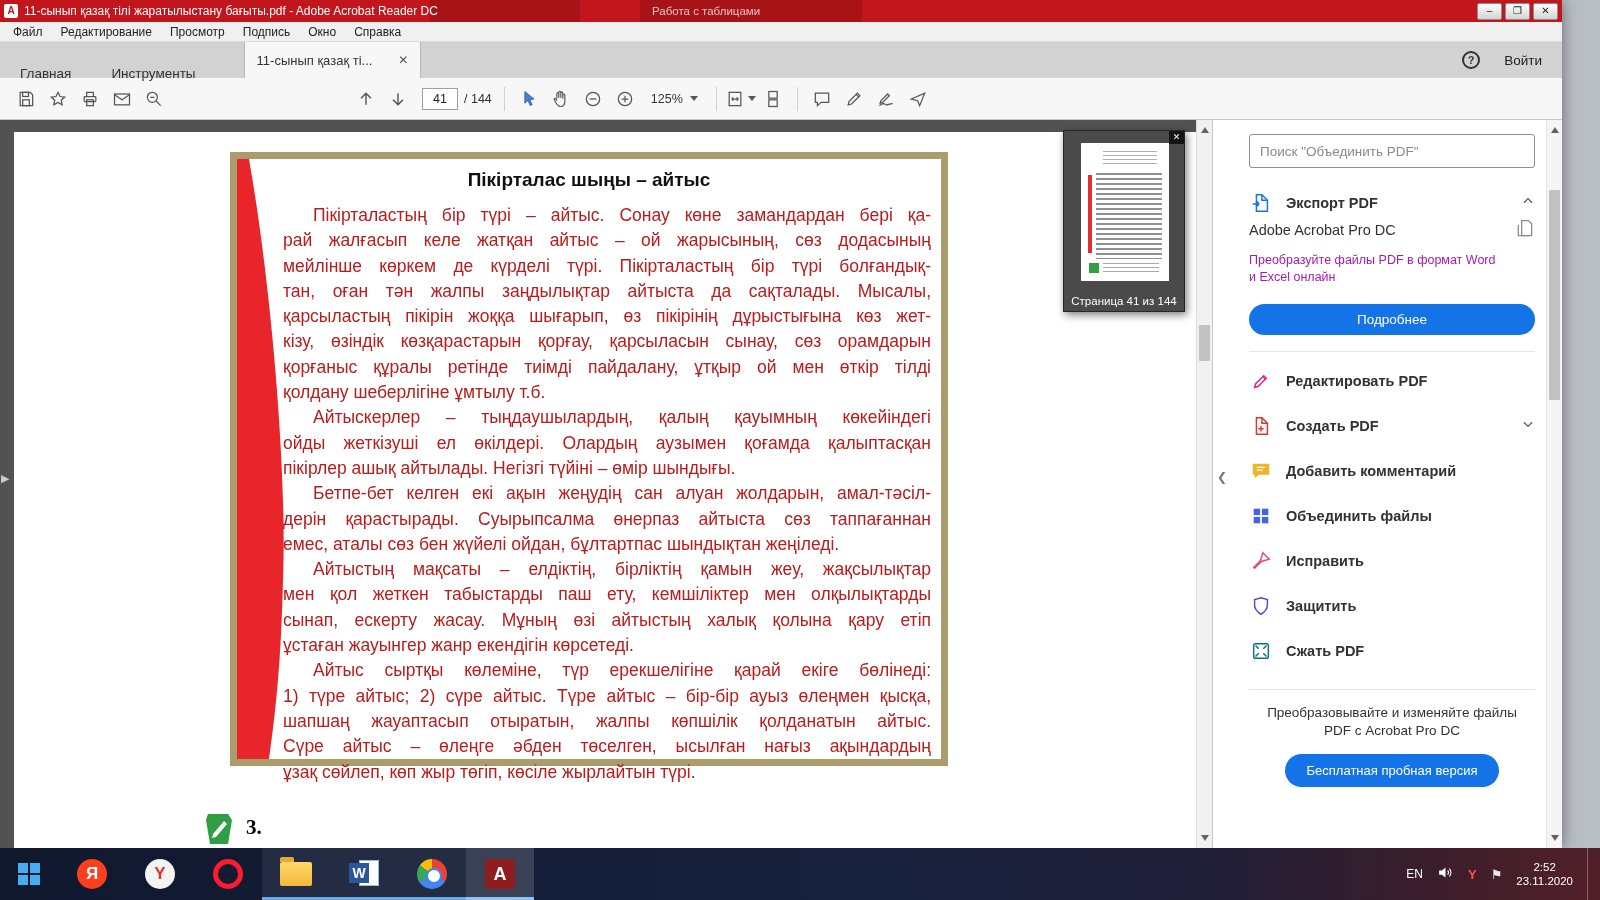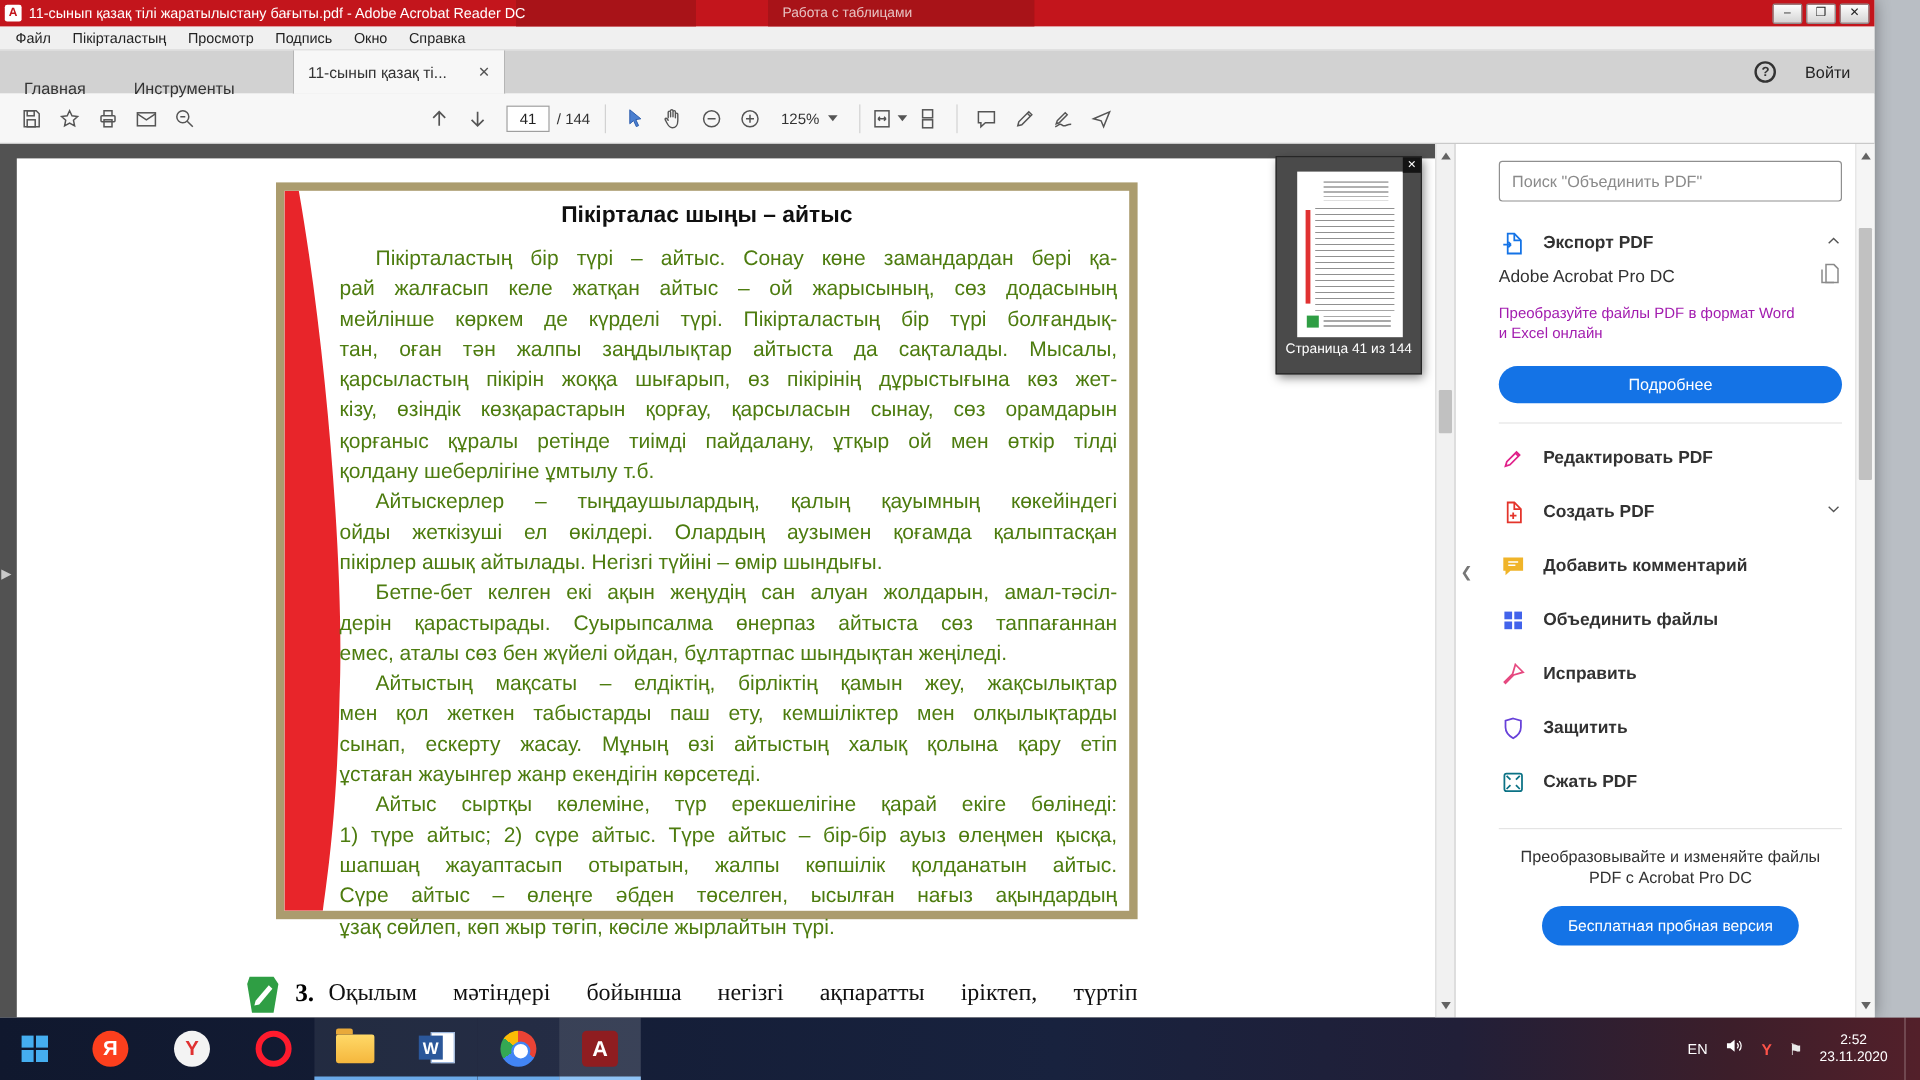--- a/index.html
+++ b/index.html
@@ -58,21 +58,21 @@
   
   .content{position:absolute;top:120px;left:0;width:1562px;height:728px;display:flex;}
   .viewer{position:relative;width:1196px;height:728px;background:#525252;overflow:hidden;}
   .pdf-page{position:absolute;left:14px;top:12px;width:1182px;height:716px;background:#fff;}
   .expand-left{position:absolute;left:1px;top:352px;color:#c9c9c9;font-size:11px;}
 
   
   .textbox{position:absolute;left:216px;top:20px;width:718px;height:614px;border:7px solid #ab9c6e;background:#fff;}
   .red-swoosh{position:absolute;left:0;top:0;width:52px;height:100%;}
   .doc-title{margin-top:10px;text-align:center;font-size:19px;font-weight:bold;color:#101010;}
-  .doc-body{position:absolute;left:46px;top:44px;width:648px;font-size:17.5px;line-height:25.3px;color:#4d7c0f;}
+  .doc-body{position:absolute;left:46px;top:44px;width:648px;font-size:17.5px;line-height:25.3px;color:#b91c1c;}
   .tline{text-align:justify;text-align-last:justify;}
   .tline.first{text-indent:30px;}
   .tline.last{text-align-last:left;}
 
   .exercise{position:absolute;left:190px;top:680px;width:744px;display:flex;align-items:flex-start;
     font-family:"Liberation Serif",serif;}
   .ex-num{font-weight:bold;font-size:21px;margin:3px 12px 0 12px;}
   .ex-text{flex:1;font-size:20px;margin-top:4px;text-align:justify;text-align-last:justify;color:#111;}
 
   
@@ -82,21 +82,21 @@
     font-size:9px;line-height:13px;text-align:center;}
   .thumb-img{position:absolute;left:17px;top:12px;width:88px;height:138px;background:#fff;}
   .ti-head{position:absolute;left:22px;top:8px;right:12px;height:16px;
     background:repeating-linear-gradient(#b0b0b0 0 1.5px,transparent 1.5px 4px);}
   .ti-red{position:absolute;left:7px;top:32px;width:4px;height:78px;background:#e03131;}
   .ti-lines{position:absolute;left:15px;top:30px;right:7px;height:86px;
     background:repeating-linear-gradient(#909090 0 1.5px,transparent 1.5px 5px);}
   .ti-green{position:absolute;left:8px;bottom:8px;width:10px;height:10px;background:#2f9e44;}
   .ti-foot{position:absolute;left:22px;bottom:8px;right:10px;height:10px;
     background:repeating-linear-gradient(#a8a8a8 0 1.5px,transparent 1.5px 4px);}
-  .thumb-caption{position:absolute;bottom:14px;left:0;width:100%;text-align:center;color:#fff;font-size:11.5px;}
+  .thumb-caption{position:absolute;bottom:4px;left:0;width:100%;text-align:center;color:#fff;font-size:11.5px;}
 
   
   .vscroll{position:relative;width:16px;height:728px;background:#f1f1f1;border-left:1px solid #dcdcdc;}
   .vs-arrow{position:absolute;left:0;width:15px;height:16px;display:flex;align-items:center;justify-content:center;}
   .vs-up{top:2px;}.vs-down{bottom:2px;}
   .tri-up{width:0;height:0;border-left:4px solid transparent;border-right:4px solid transparent;border-bottom:6px solid #636363;}
   .tri-down{width:0;height:0;border-left:4px solid transparent;border-right:4px solid transparent;border-top:6px solid #636363;}
   .vs-thumb{position:absolute;left:2px;width:11px;background:#c1c1c1;border-radius:1px;}
 
   
@@ -171,21 +171,21 @@
     <span class="title-text">11-сынып қазақ тілі жаратылыстану бағыты.pdf - Adobe Acrobat Reader DC</span>
     <div class="win-controls">
       <div class="win-btn">–</div>
       <div class="win-btn">❐</div>
       <div class="win-btn">✕</div>
     </div>
   </div>
 
   <div class="menubar">
     <span class="menu-item">Файл</span>
-    <span class="menu-item">Пікірталастың</span>
+    <span class="menu-item">Редактирование</span>
     <span class="menu-item">Просмотр</span>
     <span class="menu-item">Подпись</span>
     <span class="menu-item">Окно</span>
     <span class="menu-item">Справка</span>
   </div>
 
   <div class="tabbar">
     <span class="tab-plain">Главная</span>
     <span class="tab-plain">Инструменты</span>
     <div class="tab-doc">
@@ -399,21 +399,20 @@
         </div>
 
         <div class="exercise">
           <span>
             <svg width="30" height="34" viewBox="0 0 30 34">
                 <path d="M4 2h20l4 6-4 24H6L2 8z" fill="#2f9e44"></path>
                 <path d="M9 22L20 9l3 3-11 13-4 1z" fill="#fff"></path>
               </svg>
           </span>
           <span class="ex-num">3.</span>
-          <span class="ex-text">Оқылым мәтіндері бойынша негізгі ақпаратты іріктеп, түртіп</span>
         </div>
       </div>
 
       <span class="expand-left">▶</span>
 
       <div class="thumb-popup">
         <div class="thumb-img">
           <div class="ti-head"></div>
           <div class="ti-red"></div>
           <div class="ti-lines"></div>

